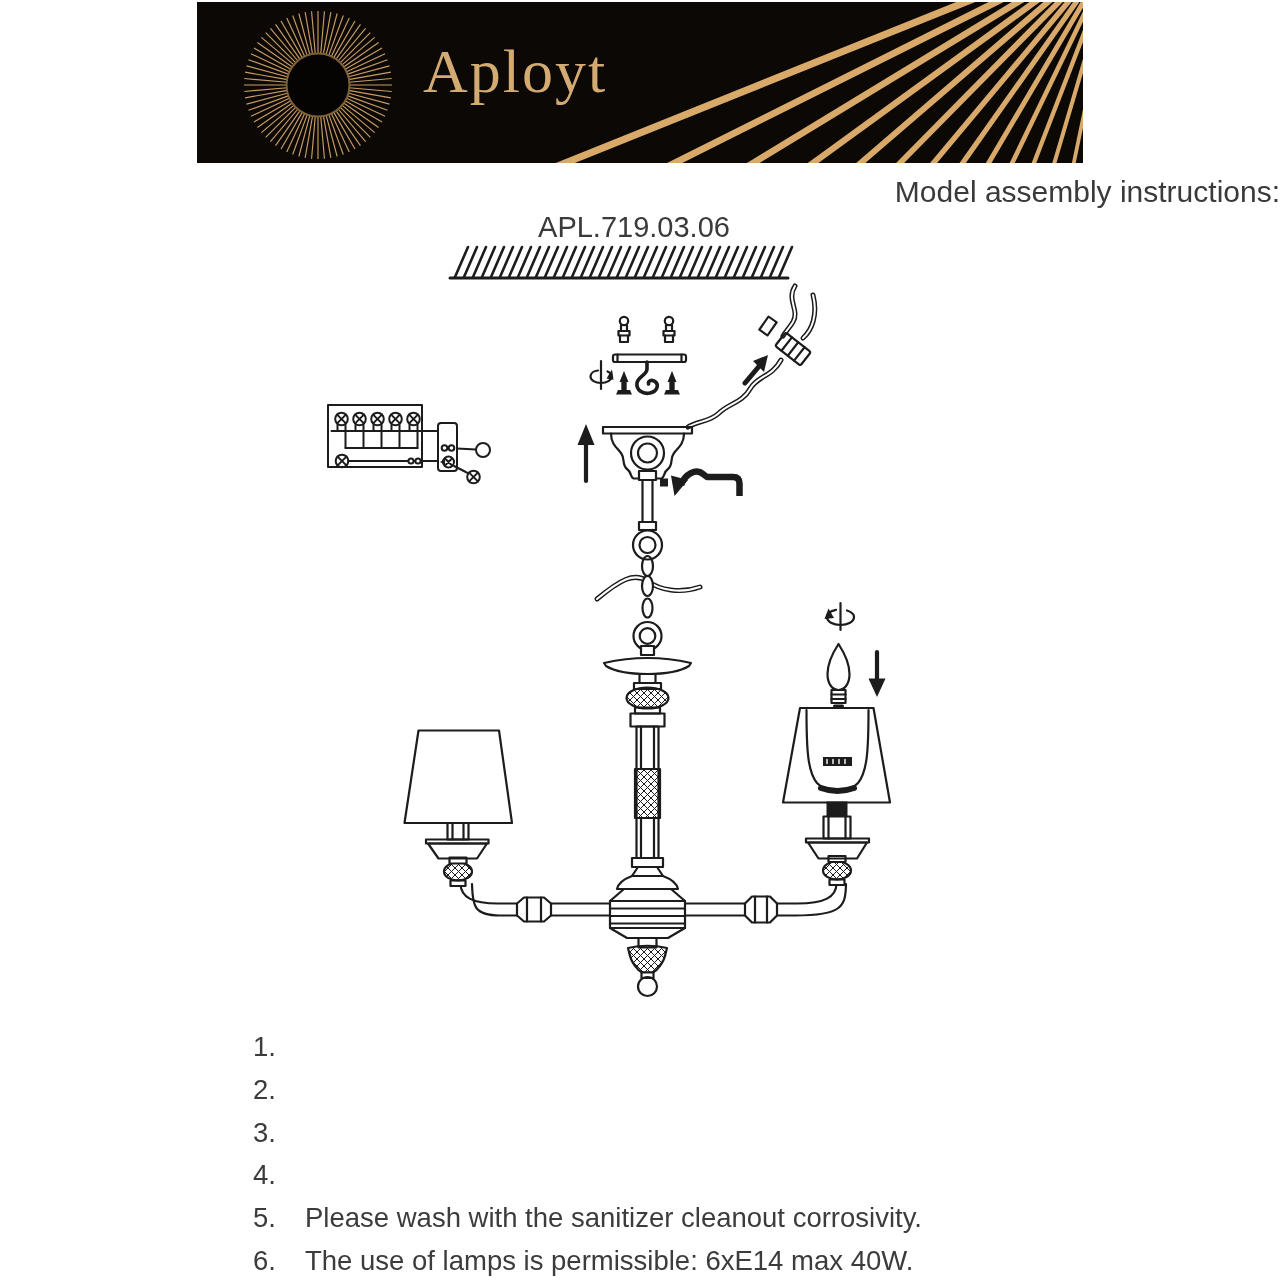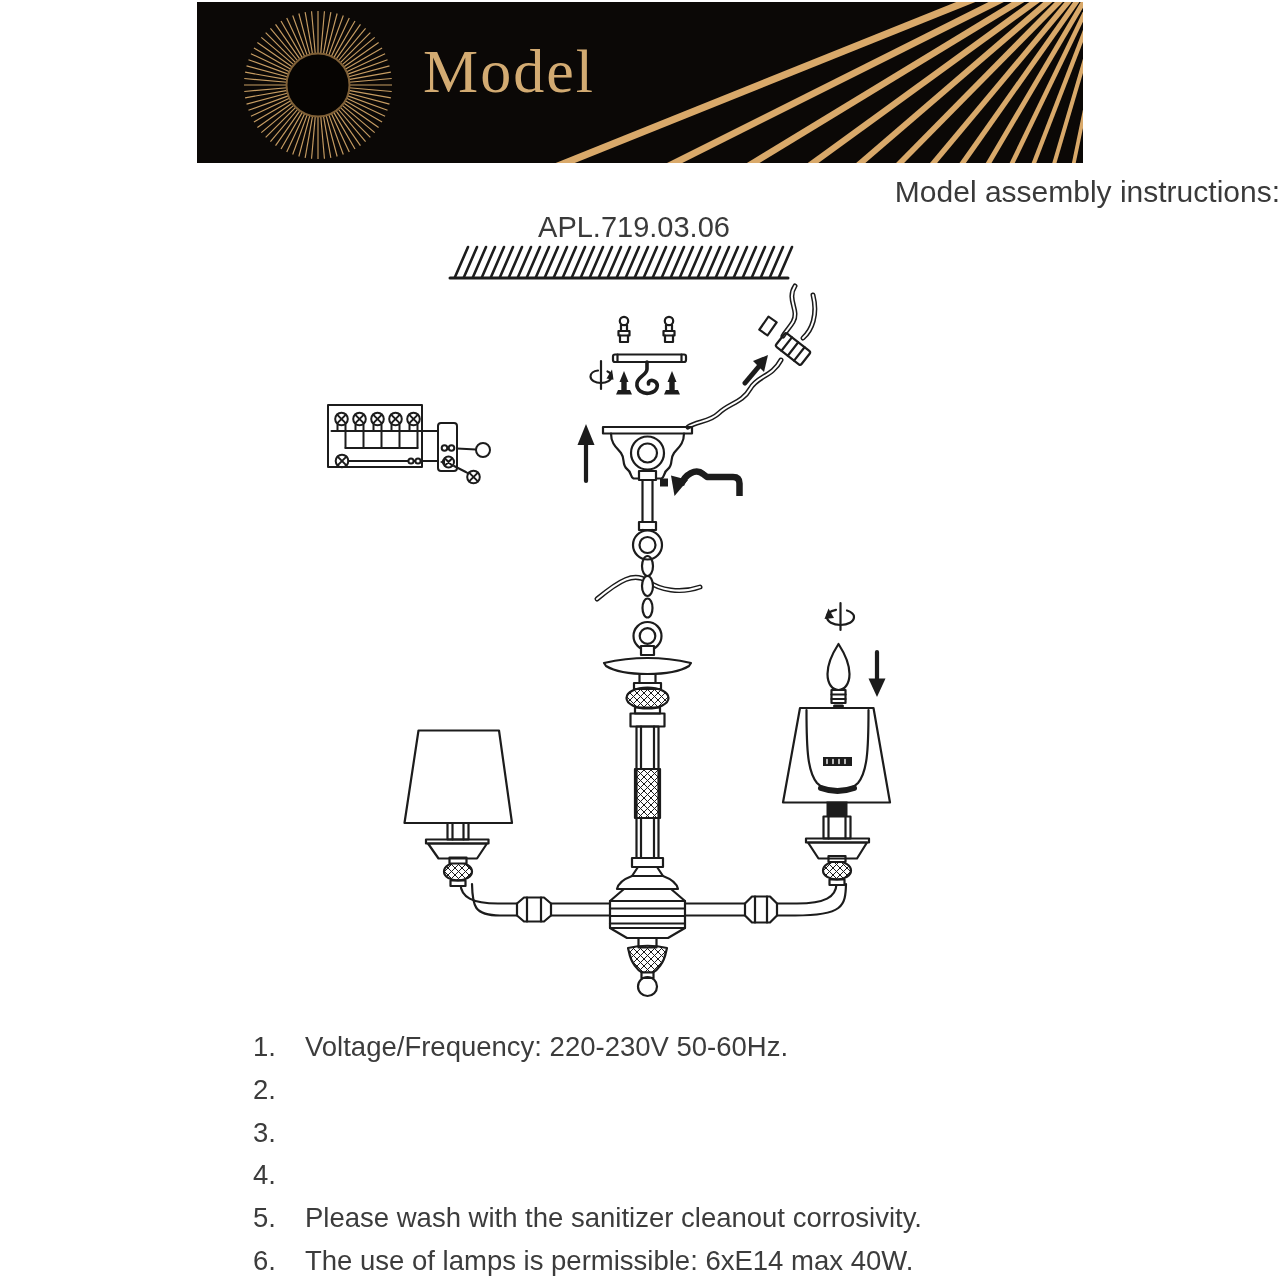--- a/index.html
+++ b/index.html
@@ -111,21 +111,21 @@
           <line x1="147.8467875173176" y1="67.50000000000001" x2="185.08587988004848" y2="46.00000000000002" stroke="#c79d63" stroke-width="1.15"></line>
           <line x1="149.09554139813613" y1="69.8988338860383" x2="188.06677624071207" y2="51.7262486311882" stroke="#c79d63" stroke-width="1.15"></line>
           <line x1="150.13047124436315" y1="72.39737555690428" x2="190.53725393815722" y2="57.69050939390053" stroke="#c79d63" stroke-width="1.15"></line>
           <line x1="150.94370061496113" y1="74.97660960182186" x2="192.47851114539105" y2="63.847390662413474" stroke="#c79d63" stroke-width="1.15"></line>
           <line x1="151.52904034337845" y1="77.61690649232516" x2="193.87577372290338" y2="70.15003485264715" stroke="#c79d63" stroke-width="1.15"></line>
           <line x1="151.88203564084412" y1="80.2981719748226" x2="194.71840765878918" y2="76.55047503667329" stroke="#c79d63" stroke-width="1.15"></line>
         </g>
       <circle cx="121" cy="83" r="31" fill="#060402"></circle>
       <circle cx="121" cy="83" r="31.5" fill="none" stroke="#7e5f36" stroke-width="2"></circle>
     </svg>
-    <div class="brand">Model</div>
+    <div class="brand">Aployt</div>
   </div>
 
   <div class="title">Model assembly instructions:</div>
   <div class="model">APL.719.03.06</div>
 
   <svg class="drawing" viewBox="0 0 1280 1280">
     <defs>
       <pattern id="dm" width="7" height="7" patternUnits="userSpaceOnUse">
         <path d="M0,7 L7,0 M0,0 L7,7" stroke="#1c1c1c" stroke-width="1" fill="none"></path>
       </pattern>
@@ -396,21 +396,20 @@
         <path d="M454,466 C460,469 464,471 467.5,473"></path>
         <circle cx="473.5" cy="477" r="6.3"></circle>
           <path d="M469.1,472.6 L477.9,481.4 M477.9,472.6 L469.1,481.4"></path>
       </g>
     </g>
   </svg>
 
   <div class="ilist">
     <div class="irow">
       <span class="inum">1.</span>
-      <span class="itxt">Voltage/Frequency: 220-230V 50-60Hz.</span>
     </div>
     <div class="irow">
       <span class="inum">2.</span>
     </div>
     <div class="irow">
       <span class="inum">3.</span>
     </div>
     <div class="irow">
       <span class="inum">4.</span>
     </div>

